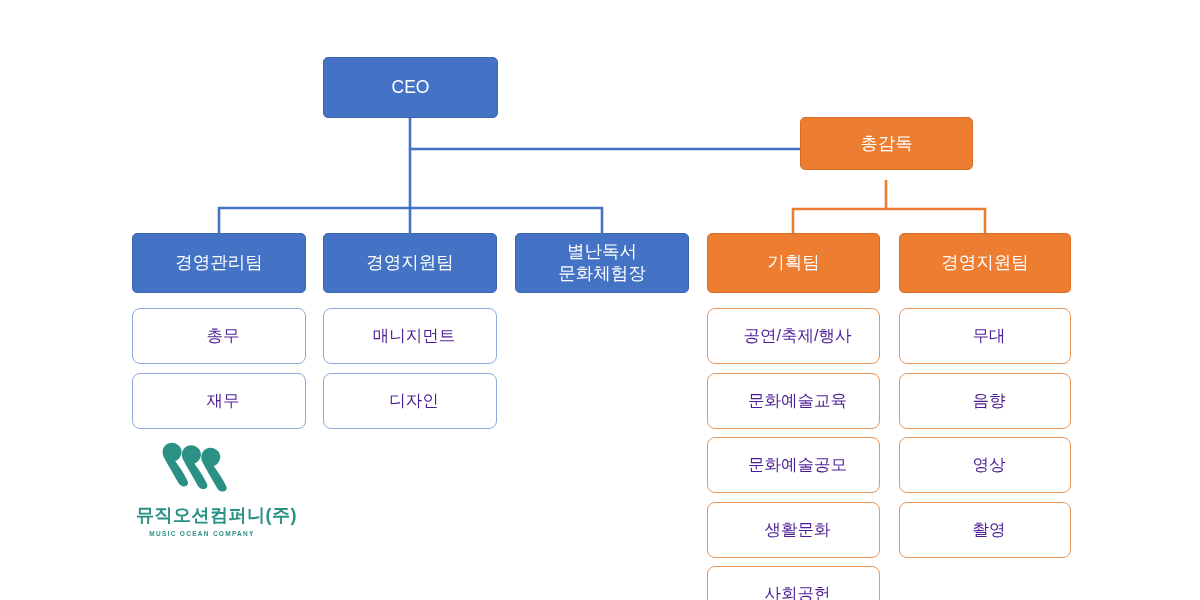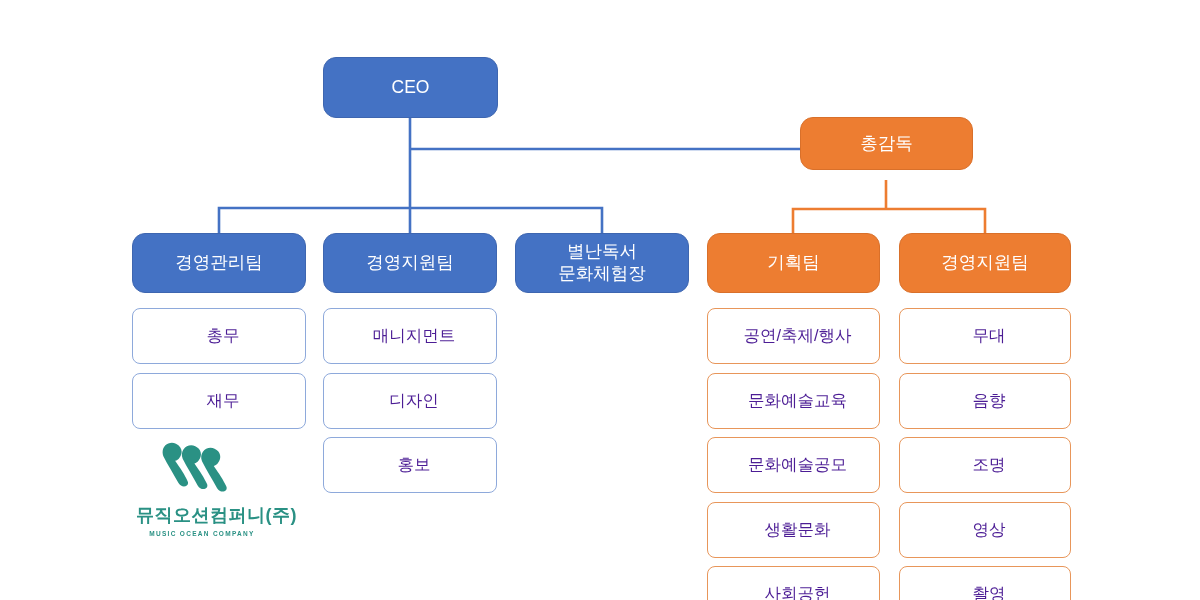--- a/index.html
+++ b/index.html
@@ -8,21 +8,21 @@
     background:#ffffff; overflow:hidden;
     font-family:"Liberation Sans", sans-serif;
   }
   svg.lines { position:absolute; left:0; top:0; width:1200px; height:600px; }
   .blue-line   { stroke:#4472C4; stroke-width:2.6; fill:none; }
   .orange-line { stroke:#ED7D31; stroke-width:2.6; fill:none; }
 
   .node {
     position:absolute; box-sizing:border-box;
     display:flex; align-items:center; justify-content:center;
-    border-radius:13px; color:#ffffff;
+    border-radius:5px; color:#ffffff;
     font-size:17.5px; text-align:center; white-space:pre-line; line-height:1.25;
   }
   .node.blue   { background:#4472C4; border:1.5px solid #3E66B0; }
   .node.orange { background:#ED7D31; border:1.5px solid #D9702A; }
 
   .root     { left:323px; top:57px;  width:175px; height:61px; }
   .director { left:800px; top:117px; width:173px; height:53px; }
 
   .col { position:absolute; top:233px; }
   .col .node { position:relative; width:100%; height:60px; }
@@ -66,21 +66,20 @@
         <div class="leaf blue">총무</div>
         <div class="leaf blue">재무</div>
       </div>
   </div>
 
   <div class="col" style="left:323px;width:174px;">
     <div class="node blue">경영지원팀</div>
     <div class="leaves">
         <div class="leaf blue">매니지먼트</div>
         <div class="leaf blue">디자인</div>
-        <div class="leaf blue">홍보</div>
       </div>
   </div>
 
   <div class="col" style="left:707px;width:173px;">
     <div class="node orange">기획팀</div>
     <div class="leaves">
         <div class="leaf orange">공연/축제/행사</div>
         <div class="leaf orange">문화예술교육</div>
         <div class="leaf orange">문화예술공모</div>
         <div class="leaf orange">생활문화</div>
@@ -92,21 +91,20 @@
     <div class="node blue">별난독서
 문화체험장</div>
     <div class="leaves"></div>
   </div>
 
   <div class="col" style="left:899px;width:172px;">
     <div class="node orange">경영지원팀</div>
     <div class="leaves">
         <div class="leaf orange">무대</div>
         <div class="leaf orange">음향</div>
-        <div class="leaf orange">조명</div>
         <div class="leaf orange">영상</div>
         <div class="leaf orange">촬영</div>
       </div>
   </div>
 
   <div class="logo">
     <svg class="logo-waves" width="84" height="54" viewBox="0 0 100 62">
       <g fill="#2A9184">
         <path d="M4,17 C0,6 10,-2 19,2 C26,5 28,13 23,19 C22,20.5 20,22 18,22.5 C24,31 30,40 33,47 C35.5,53 26,56 22,49 C16,38 9,27 4,17 Z"></path>
         <path transform="translate(23,3)" d="M4,17 C0,6 10,-2 19,2 C26,5 28,13 23,19 C22,20.5 20,22 18,22.5 C24,31 30,40 33,47 C35.5,53 26,56 22,49 C16,38 9,27 4,17 Z"></path>

